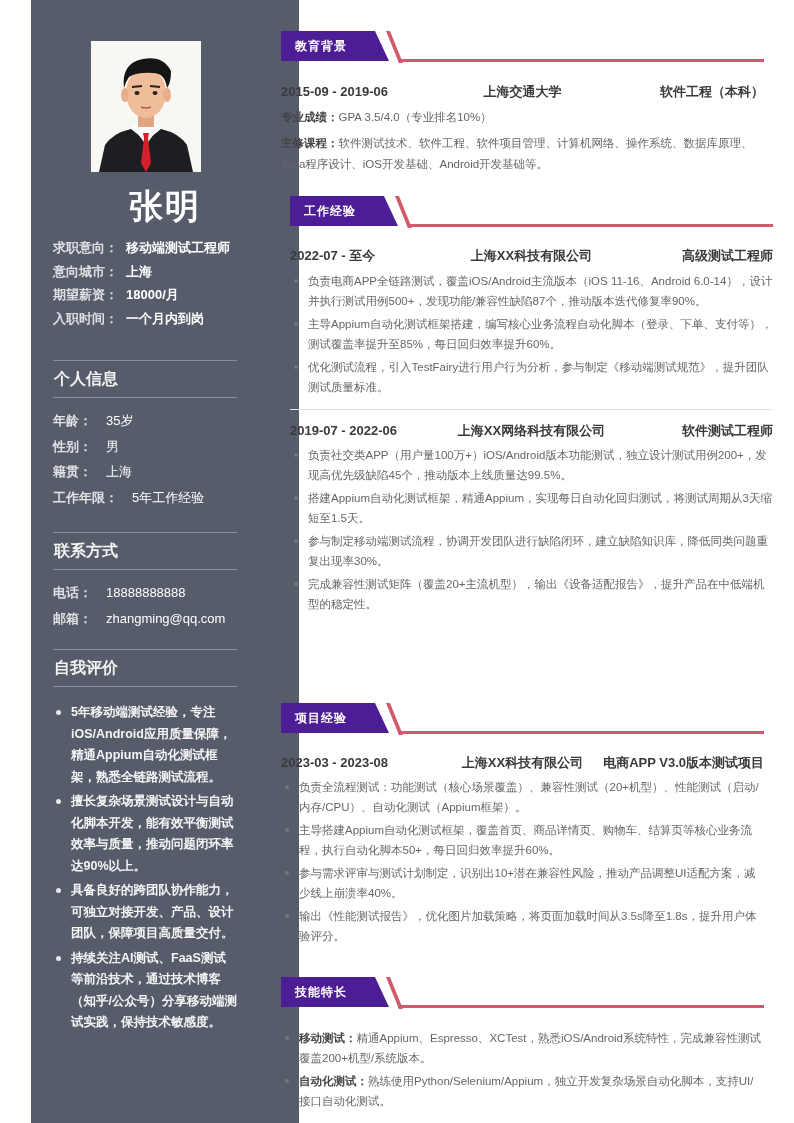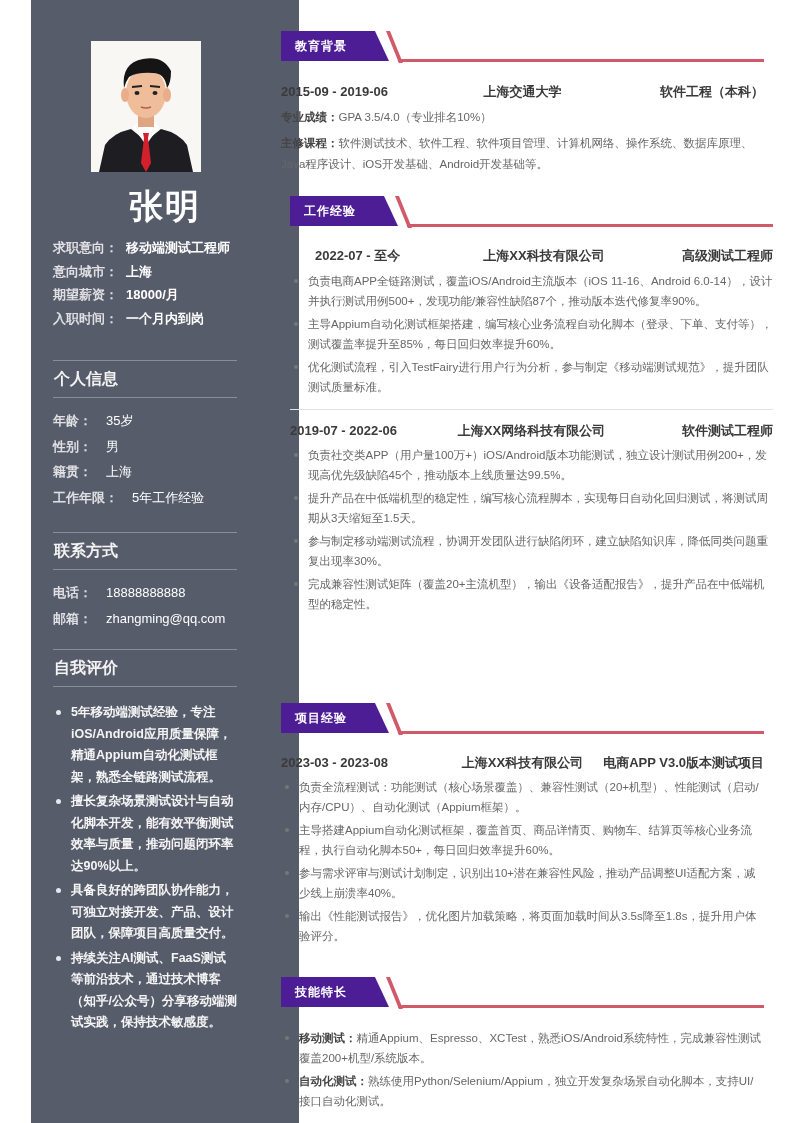--- a/index.html
+++ b/index.html
@@ -185,41 +185,41 @@
     </div>
   </section>
 
   <section style="position:absolute; top:196px; left:9px; width:483px;">
     <div class="sec-head">
       <div class="tag">工作经验</div>
       <div class="slash"></div>
       <div class="line"></div>
     </div>
 
-    <div class="row3" style="margin-top:17px;margin-left:25px;">
+    <div class="row3" style="margin-top:17px;">
       <span>2022-07 - 至今</span>
       <span>上海XX科技有限公司</span>
       <span>高级测试工程师</span>
     </div>
     <ul class="bullets" style="margin-top:4px;">
       <li>负责电商APP全链路测试，覆盖iOS/Android主流版本（iOS 11-16、Android 6.0-14），设计并执行测试用例500+，发现功能/兼容性缺陷87个，推动版本迭代修复率90%。</li>
       <li>主导Appium自动化测试框架搭建，编写核心业务流程自动化脚本（登录、下单、支付等），测试覆盖率提升至85%，每日回归效率提升60%。</li>
       <li>优化测试流程，引入TestFairy进行用户行为分析，参与制定《移动端测试规范》，提升团队测试质量标准。</li>
     </ul>
 
     <div class="sep" style="margin-top:12px;"></div>
 
     <div class="row3" style="margin-top:8px;">
       <span>2019-07 - 2022-06</span>
       <span>上海XX网络科技有限公司</span>
       <span>软件测试工程师</span>
     </div>
     <ul class="bullets" style="margin-top:3px;">
       <li>负责社交类APP（用户量100万+）iOS/Android版本功能测试，独立设计测试用例200+，发现高优先级缺陷45个，推动版本上线质量达99.5%。</li>
-      <li>提升产品在中低端机型的稳定性，编写核心流程脚本，实现每日自动化回归测试，将测试周期从3天缩短至1.5天。</li>
+      <li>搭建Appium自动化测试框架，精通Appium，实现每日自动化回归测试，将测试周期从3天缩短至1.5天。</li>
       <li>参与制定移动端测试流程，协调开发团队进行缺陷闭环，建立缺陷知识库，降低同类问题重复出现率30%。</li>
       <li>完成兼容性测试矩阵（覆盖20+主流机型），输出《设备适配报告》，提升产品在中低端机型的稳定性。</li>
     </ul>
   </section>
 
   <section style="position:absolute; top:703px; left:0; width:483px;">
     <div class="sec-head">
       <div class="tag">项目经验</div>
       <div class="slash"></div>
       <div class="line"></div>

